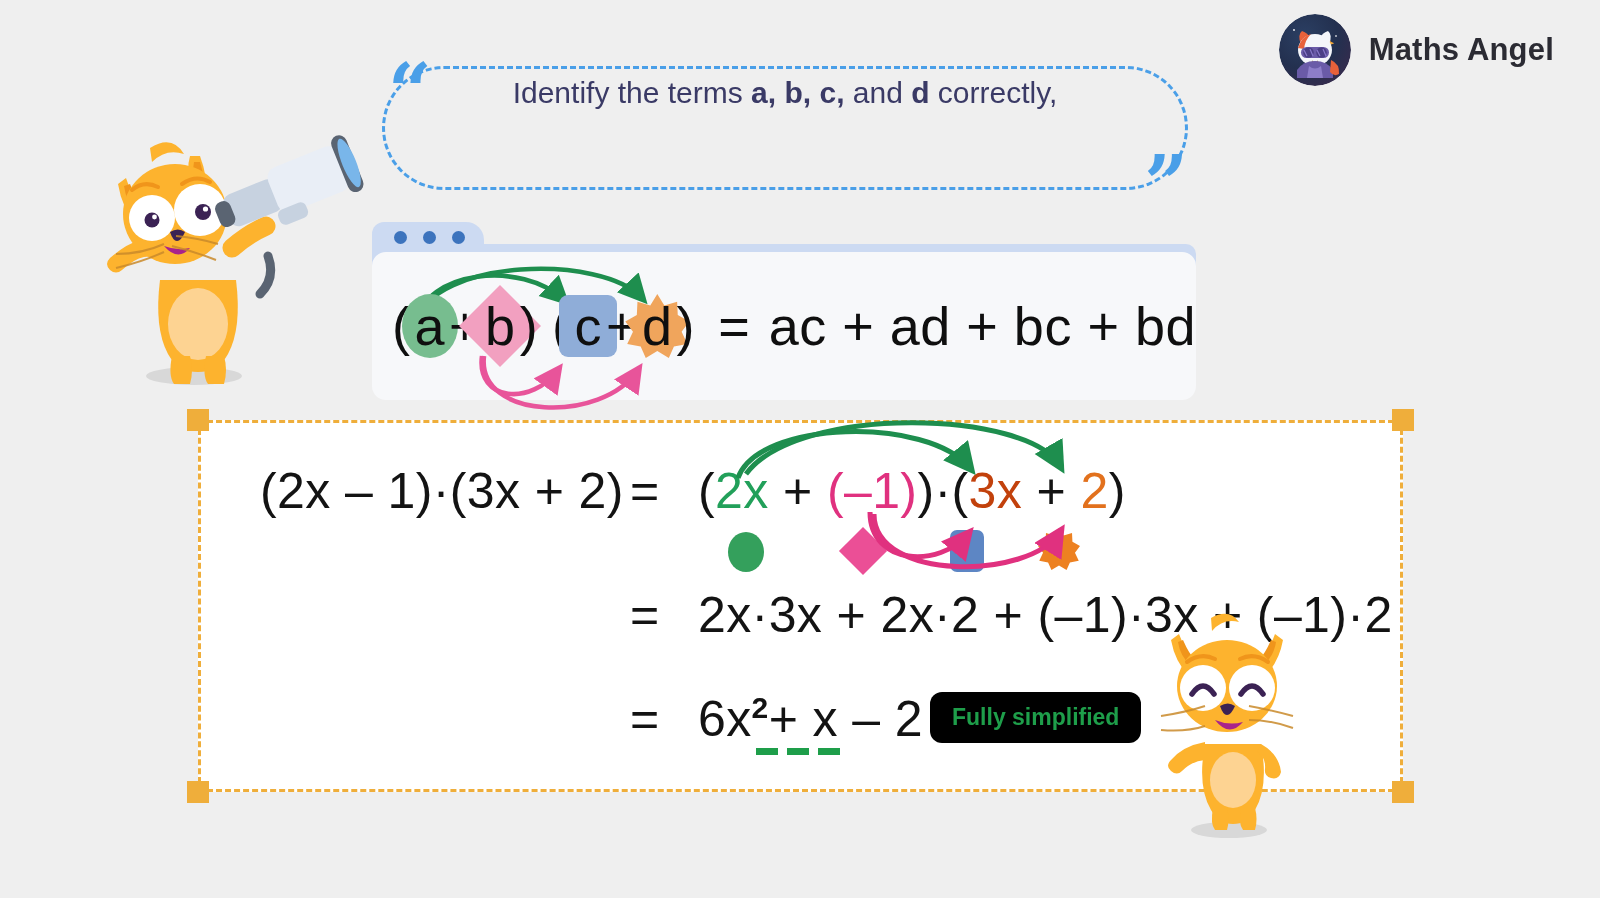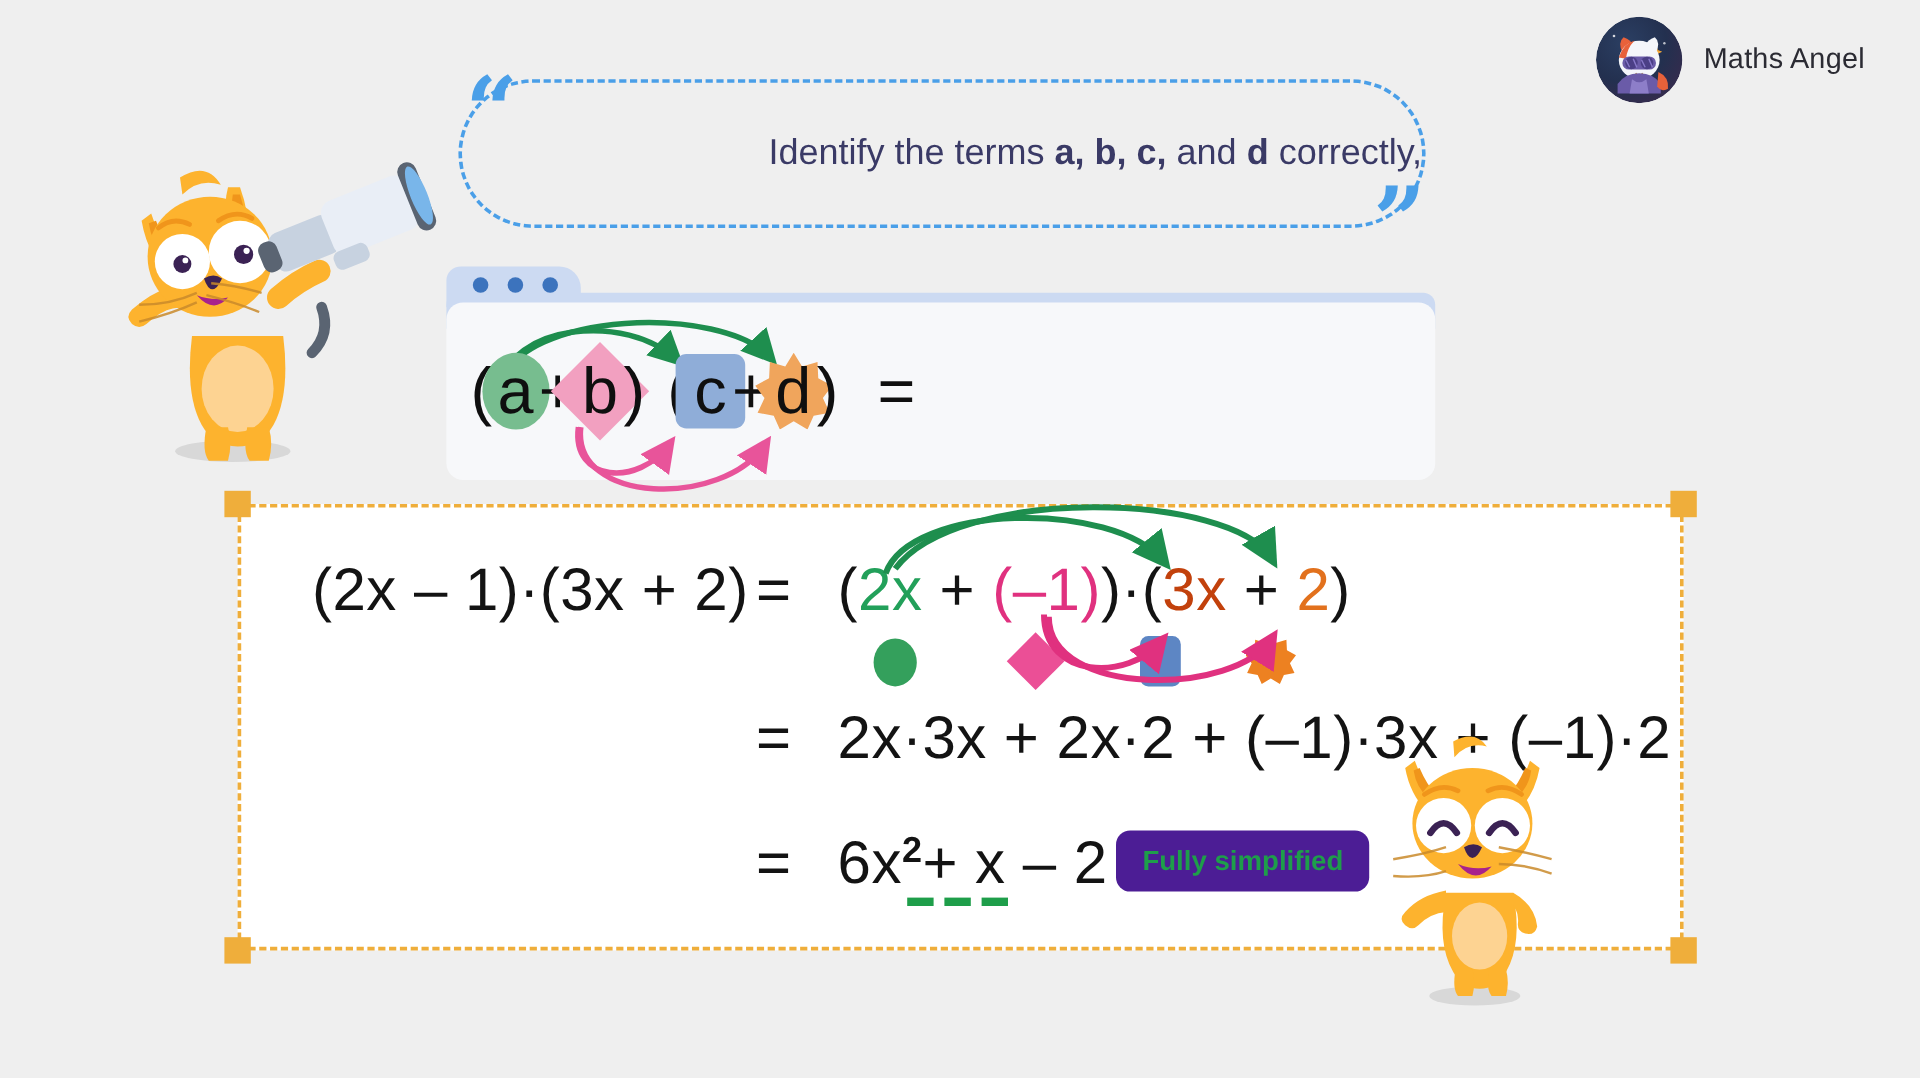--- a/index.html
+++ b/index.html
@@ -7,28 +7,28 @@
     width: 1600px; height: 898px;
     background: #efefef;
     font-family: "Liberation Sans", sans-serif;
     overflow: hidden;
   }
   #stage { position: relative; width: 1600px; height: 898px; }
 
   
   .brand { position: absolute; right: 46px; top: 14px; display: flex; align-items: center; gap: 18px; }
   .brand-logo { width: 72px; height: 72px; border-radius: 50%; overflow: hidden; display:block; }
-  .brand-name { font-size: 24px; color: #2b2b33; letter-spacing: .2px; font-weight: 400; }
+  .brand-name { font-size: 31px; color: #2b2b33; letter-spacing: .2px; font-weight: 700; }
 
   
   .quote-wrap { position: absolute; left: 370px; top: 62px; width: 830px; height: 130px; }
   .quote-box {
     position: absolute; left: 12px; top: 4px; width: 806px; height: 124px;
     border: 3px dashed #4a9fe8; border-radius: 62px;
-    display: flex; flex-direction: column; align-items: flex-end; justify-content: center;
+    display: flex; flex-direction: row; align-items: flex-start; justify-content: center;
   }
   .quote-line { font-size: 30px; color: #3a3a66; line-height: 48px; white-space: nowrap; }
   .quote-line b { font-weight: 700; }
   .quote-line u { text-decoration: underline; text-underline-offset: 4px; text-decoration-thickness: 3px; font-weight: 700; }
   .qmark { position: absolute; color: #4a9fe8; font-size: 76px; font-weight: 700; line-height: 1;
            font-family: "DejaVu Serif", serif; }
   .qmark.open  { left: 18px;  top: -8px; }
   .qmark.close { right: 12px; bottom: -30px; }
 
   
@@ -85,21 +85,21 @@
   .c-blue   { color: #c2410c; }
   .c-orange { color: #e2711d; }
 
   .sup { font-size: 30px; vertical-align: super; font-weight: 700; }
 
   .dash-underline { position: absolute; left: 558px; top: 328px; display: flex; gap: 9px; }
   .dash-underline i { width: 22px; height: 7px; background: #1e9e4a; display: block; }
 
   .badge {
     position: absolute; left: 732px; top: 272px;
-    background: #4c1d95; border-radius: 12px;
+    background: #000000; border-radius: 12px;
     padding: 12px 22px; font-size: 23px; font-weight: 700; color: #1e9e4a;
     white-space: nowrap;
     text-align: center;
   }
 
   
   .legend { position: absolute; }
   .lg-circle { left: 530px; top: 112px; width: 36px; height: 40px; border-radius: 50%; background: #34a05c; }
   .lg-diamond { left: 648px; top: 114px; width: 34px; height: 34px; background: #eb4f96; transform: rotate(45deg); }
   .lg-square { left: 752px; top: 110px; width: 34px; height: 42px; border-radius: 7px; background: #5d86c4; }
@@ -210,20 +210,21 @@
         <span class="tok">)</span>
         <span style="display:inline-block;width:14px"></span>
         <span class="tok">(</span>
         <span class="tok"><i class="shape sh-square"></i><span>c</span></span>
         <span class="tok">+</span>
         <span class="tok"><i class="shape sh-star"></i><span>d</span></span>
         <span class="tok">)</span>
         <span style="display:inline-block;width:30px"></span>
         <span>=</span>
         <span style="display:inline-block;width:26px"></span>
+        <span>ac + ad + bc + bd</span>
       </div>
 
       <svg class="overlay" width="824" height="148">
         <defs>
           <marker id="agr" markerWidth="7" markerHeight="7" refX="4.6" refY="3.2" orient="auto">
             <path d="M0,0 L6.4,3.2 L0,6.4 z" fill="#1e8e4e"></path>
           </marker>
           <marker id="apk" markerWidth="7" markerHeight="7" refX="4.6" refY="3.2" orient="auto">
             <path d="M0,0 L6.4,3.2 L0,6.4 z" fill="#e8549a"></path>
           </marker>

